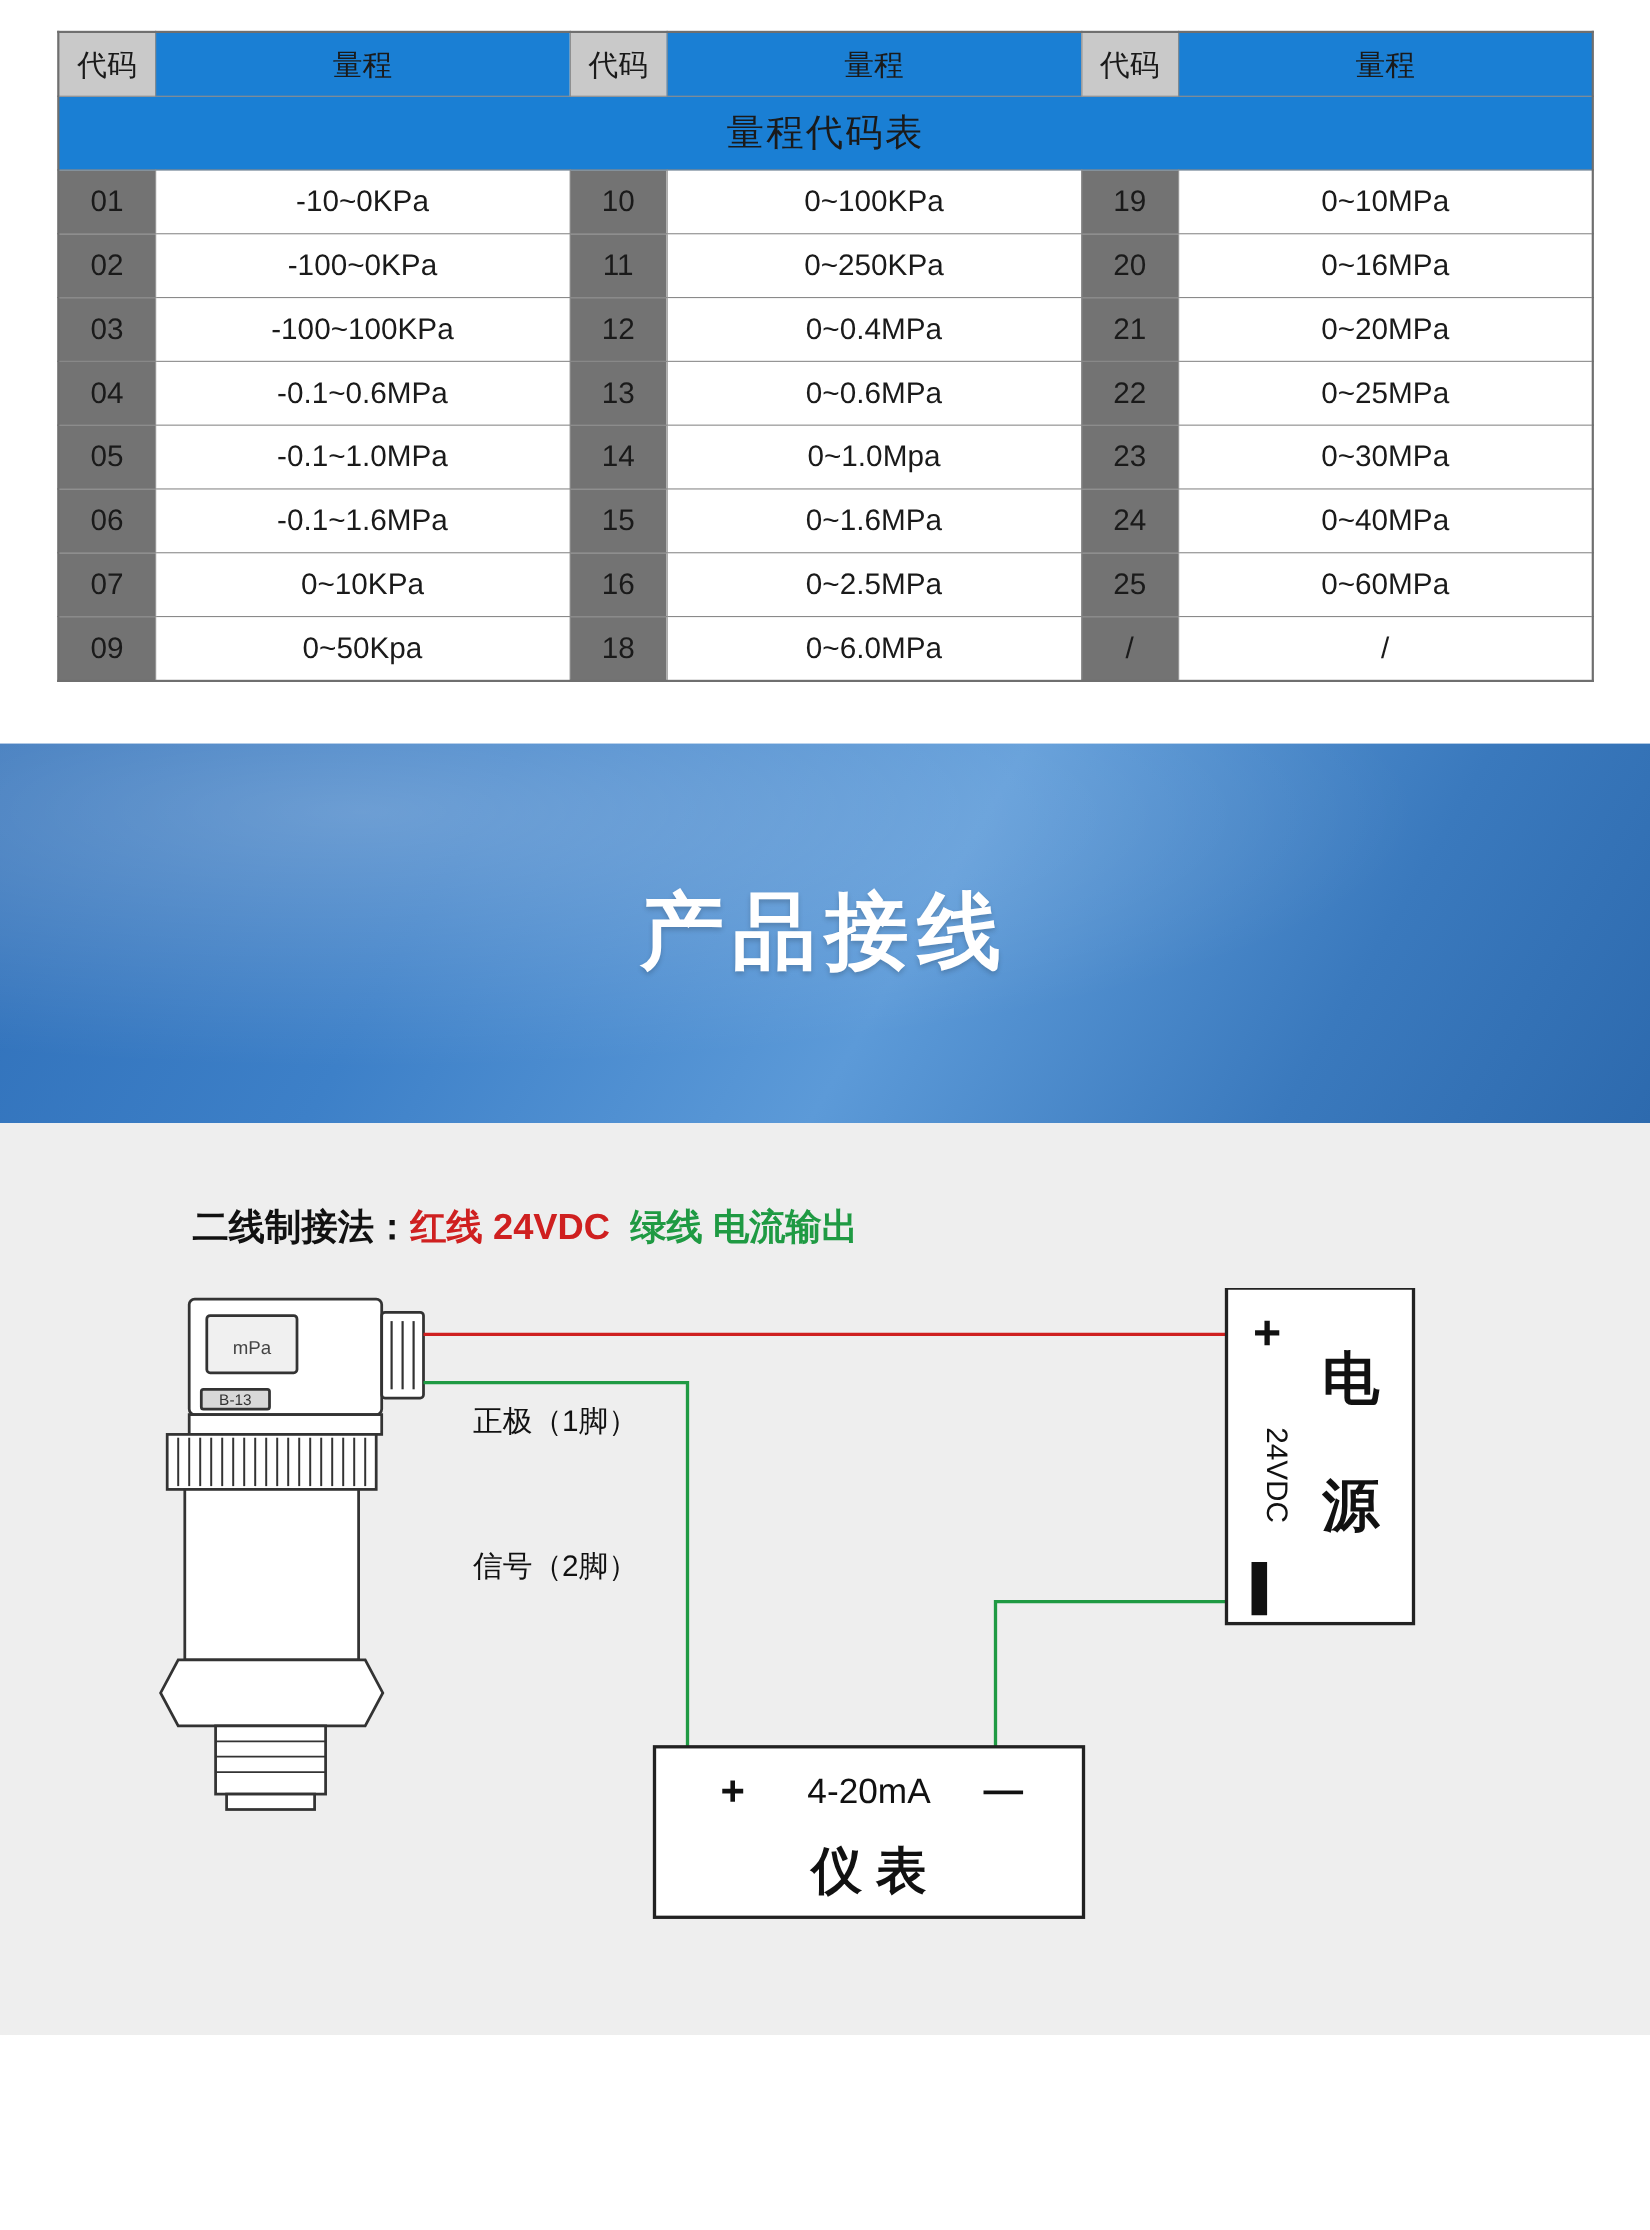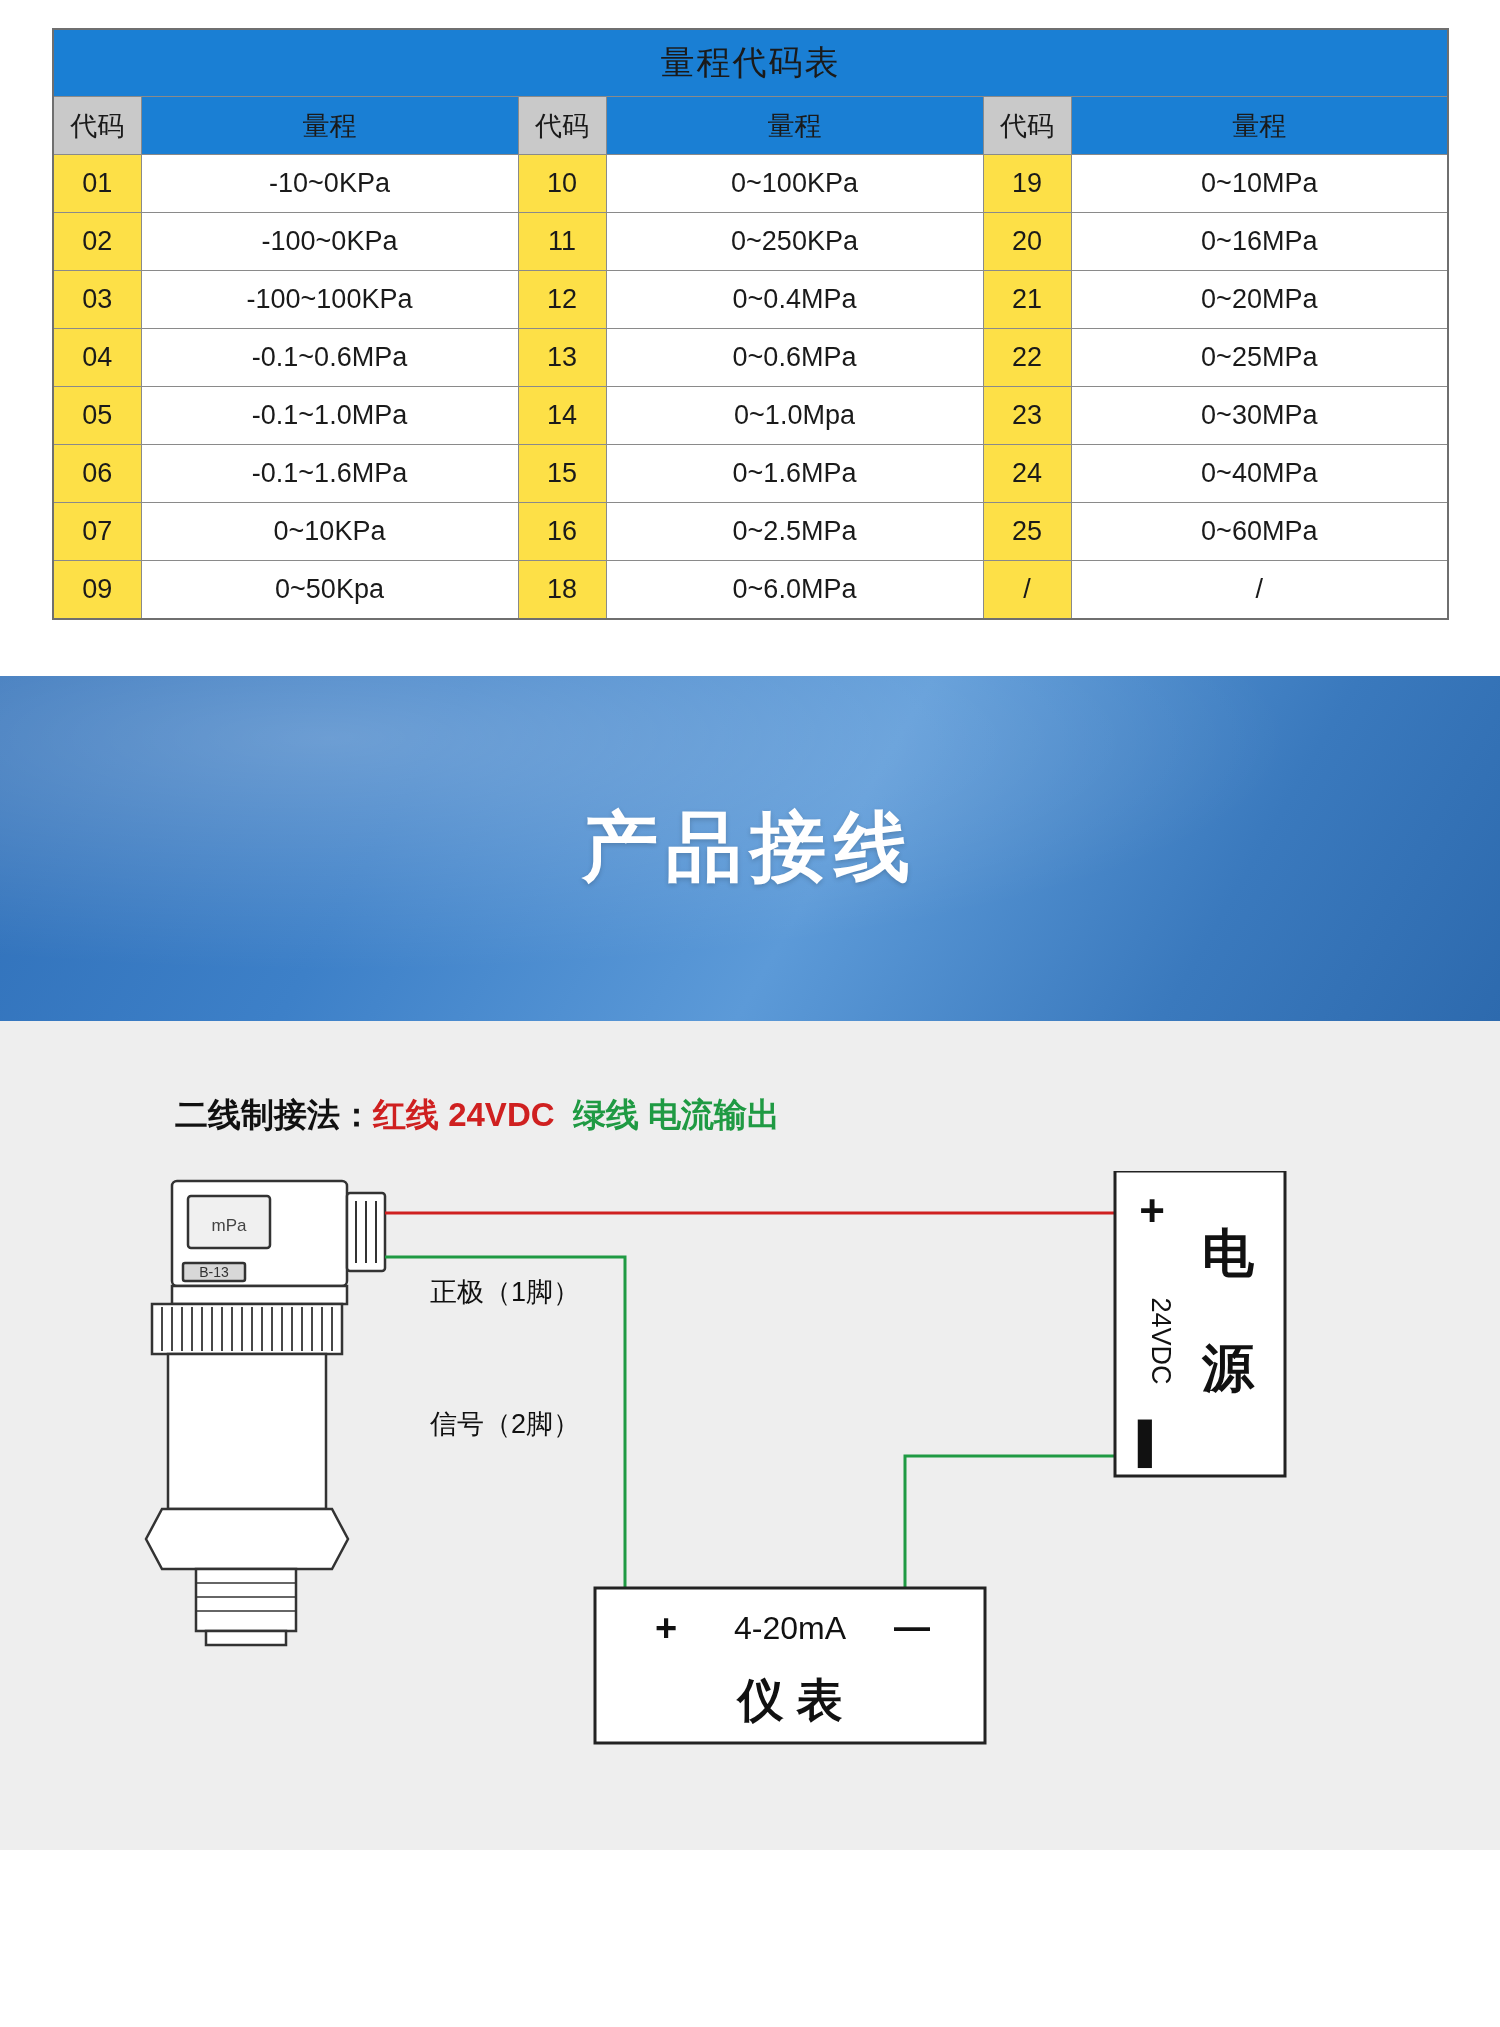--- a/index.html
+++ b/index.html
@@ -46,21 +46,21 @@
     background: #c9c9c9;
     color: #111;
     font-size: 27px !important;
   }
   .hdr-range {
     background: #1a7fd4;
     color: #ffffff;
     font-size: 27px !important;
   }
   .cell-code {
-    background: #fde047;
+    background: #737373;
     color: #111;
   }
   .cell-range {
     background: #ffffff;
   }
   col.c-code { width: 88px; }
   col.c-range { width: 377px; }
 
   
   .banner {
@@ -128,29 +128,29 @@
     <colgroup>
       <col class="c-code">
         <col class="c-range">
       <col class="c-code">
         <col class="c-range">
       <col class="c-code">
         <col class="c-range">
     </colgroup>
     <tbody>
       <tr>
-        <td class="tbl-title" colspan="6">量程代码表</td>
-      </tr>
-      <tr>
         <td class="hdr-code">代码</td>
         <td class="hdr-range">量程</td>
         <td class="hdr-code">代码</td>
         <td class="hdr-range">量程</td>
         <td class="hdr-code">代码</td>
         <td class="hdr-range">量程</td>
+      </tr>
+      <tr>
+        <td class="tbl-title" colspan="6">量程代码表</td>
       </tr>
 
       <tr>
         <td class="cell-code">01</td>
         <td class="cell-range">-10~0KPa</td>
         <td class="cell-code">10</td>
         <td class="cell-range">0~100KPa</td>
         <td class="cell-code">19</td>
         <td class="cell-range">0~10MPa</td>
       </tr>

